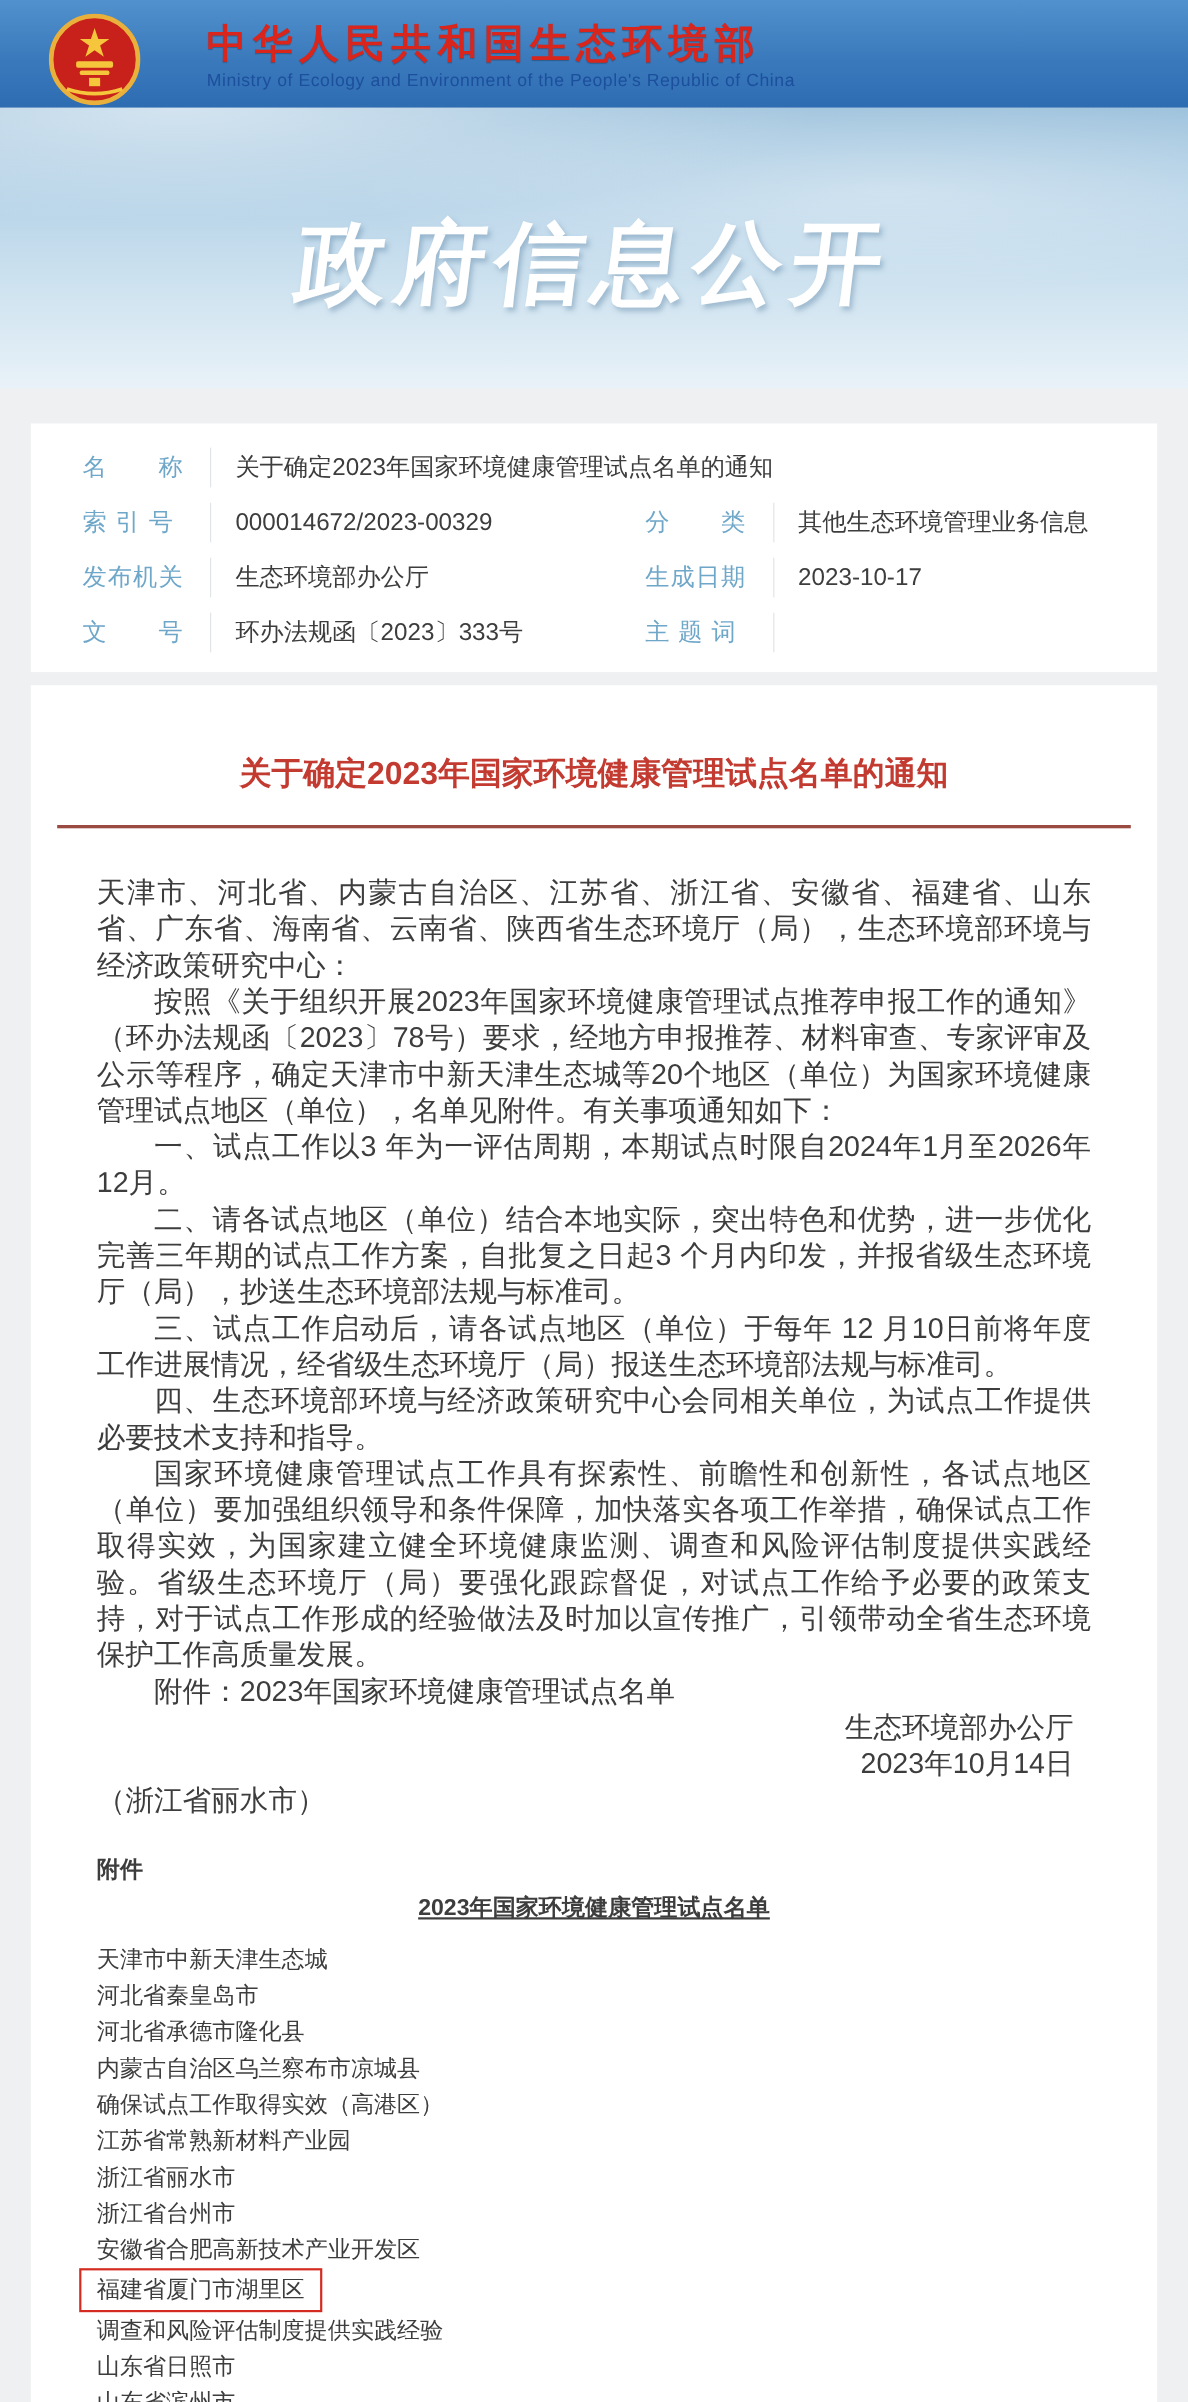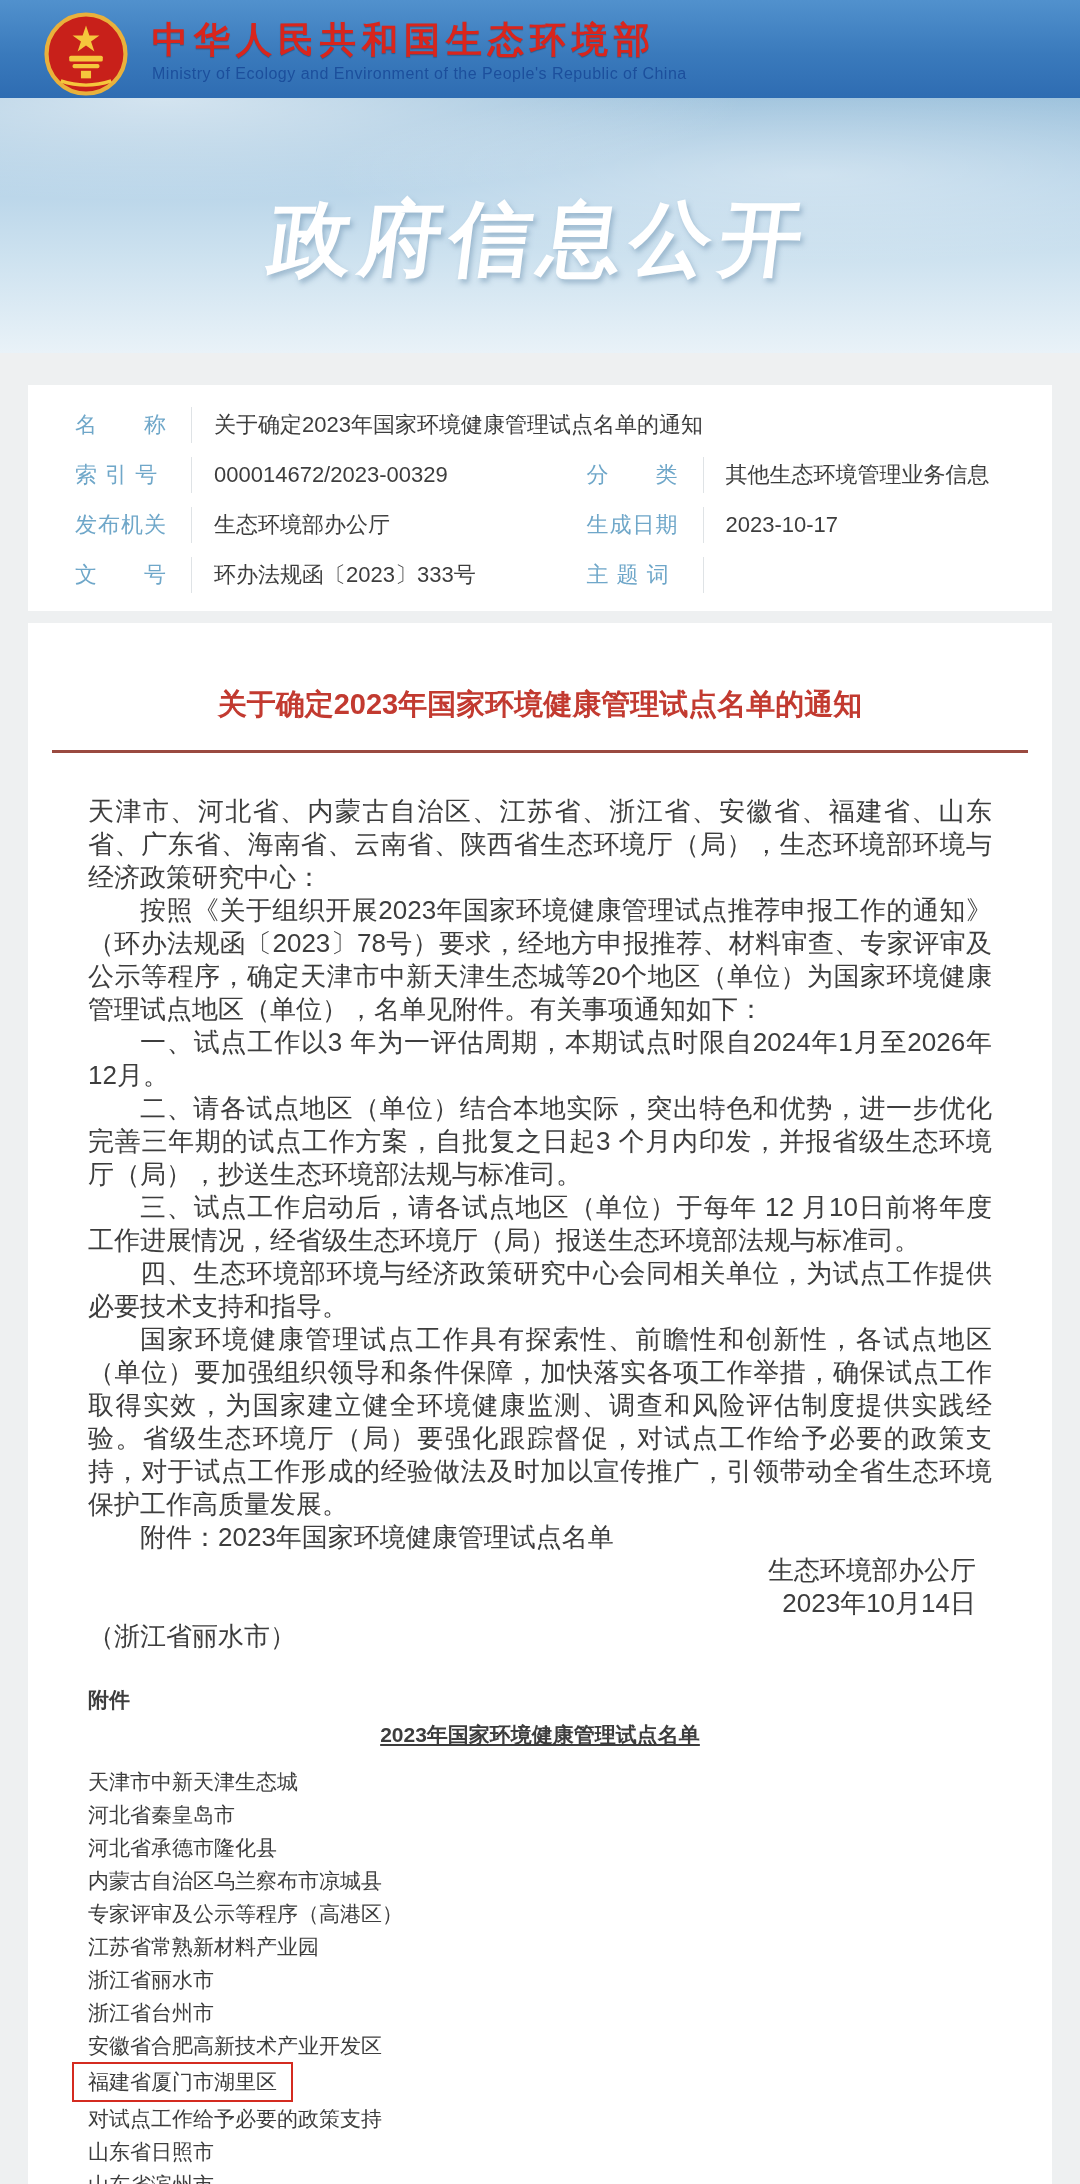--- a/index.html
+++ b/index.html
@@ -12,21 +12,21 @@
   
   .topbar {
     height:98px; position:relative;
     background:linear-gradient(180deg,#5191cd 0%,#3a7abc 55%,#2e6cb2 100%);
     display:flex; align-items:center;
   }
   .emblem {
     width:84px; height:84px; margin:10px 0 0 44px; flex-shrink:0;
     position:relative; z-index:2;
   }
-  .ministry-block { margin-left:24px; padding-top:4px; }
+  .ministry-block { margin-left:60px; padding-top:4px; }
   .ministry-cn {
     color:#d9251c; font-size:36px; font-weight:bold; letter-spacing:6px;
     text-shadow:0 1px 1px rgba(0,0,0,.25);
     line-height:42px;
   }
   .ministry-en {
     color:#1c4f9c; font-size:16px; letter-spacing:.5px; margin-top:4px;
   }
   
   .banner {
@@ -170,27 +170,27 @@
     </div>
 
     <div class="appendix">
       <div class="appendix-label">附件</div>
       <div class="appendix-title">2023年国家环境健康管理试点名单</div>
       <ul class="appendix-list">
         <li>天津市中新天津生态城</li>
         <li>河北省秦皇岛市</li>
         <li>河北省承德市隆化县</li>
         <li>内蒙古自治区乌兰察布市凉城县</li>
-        <li>专家评审及公示等程序（高港区）</li>
+        <li>确保试点工作取得实效（高港区）</li>
         <li>江苏省常熟新材料产业园</li>
         <li>浙江省丽水市</li>
         <li>浙江省台州市</li>
         <li>安徽省合肥高新技术产业开发区</li>
         <li><span class="hl-box">福建省厦门市湖里区</span></li>
-        <li>对试点工作给予必要的政策支持</li>
+        <li>调查和风险评估制度提供实践经验</li>
         <li>山东省日照市</li>
         <li>山东省滨州市</li>
         <li>山东省济宁市汶上县</li>
         <li>广东省深圳市</li>
 
       </ul>
     </div>
   </section>
 </div>
 

